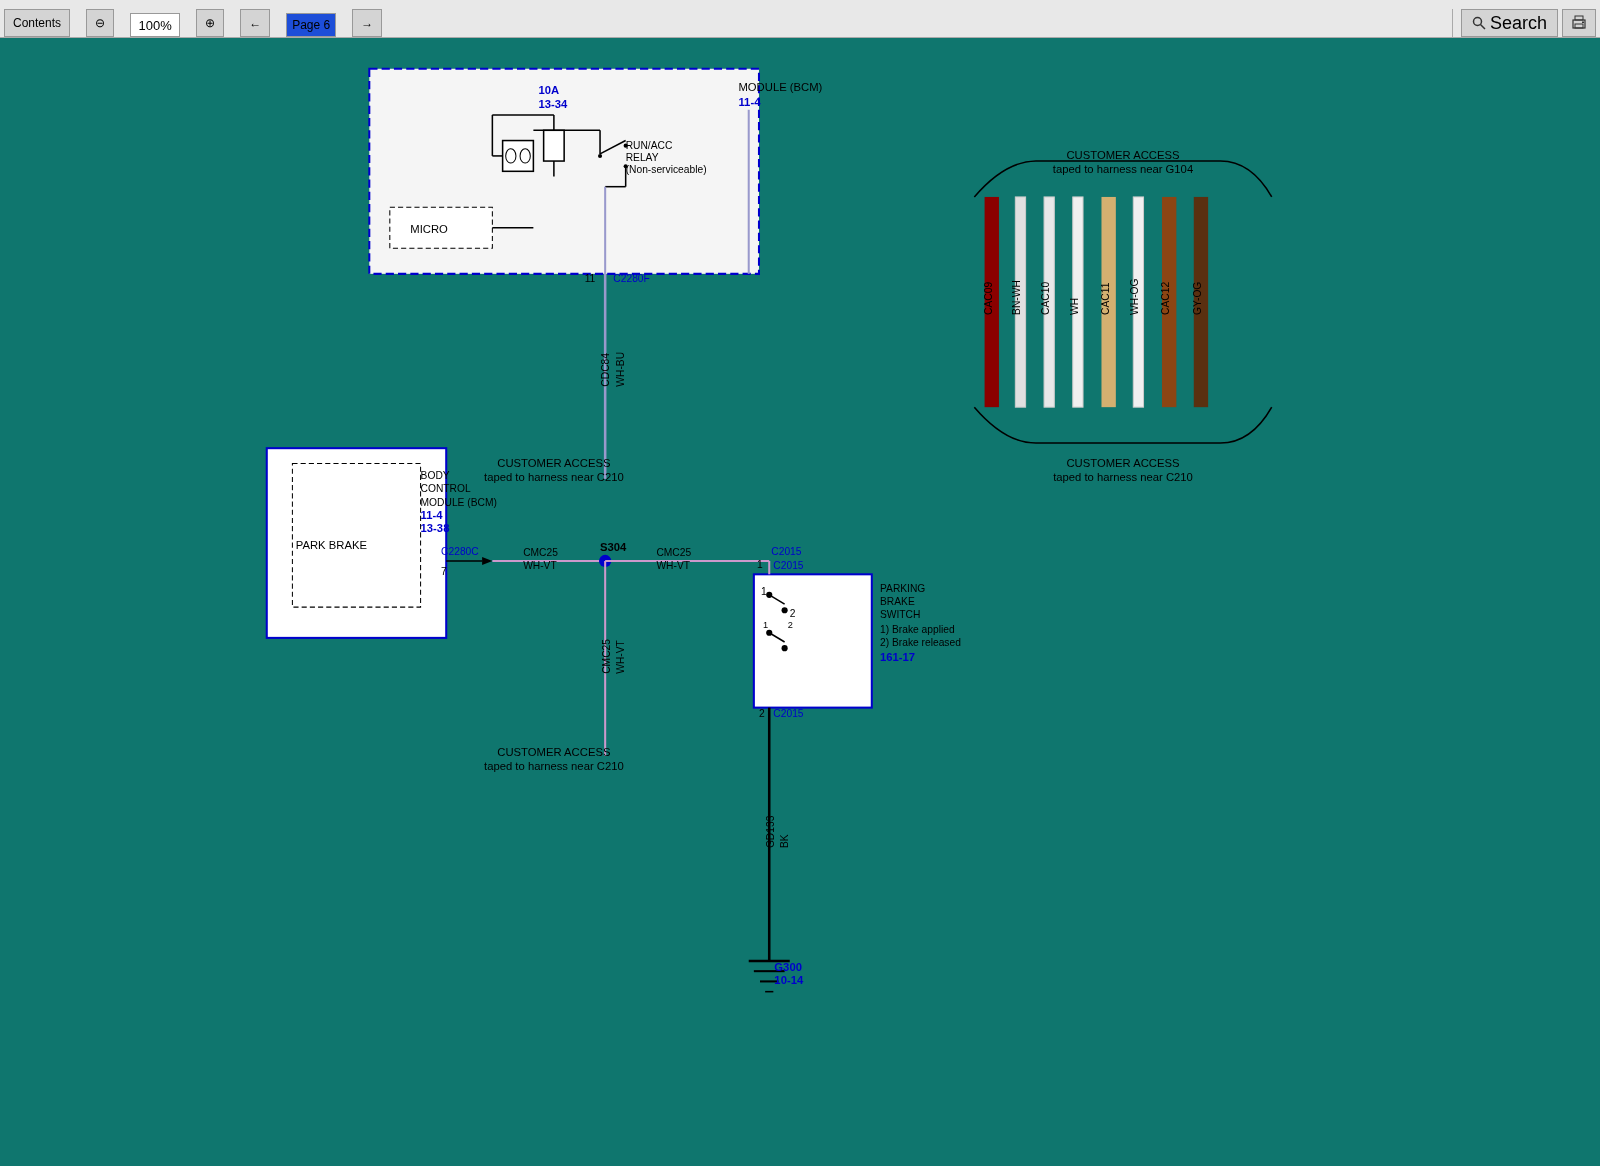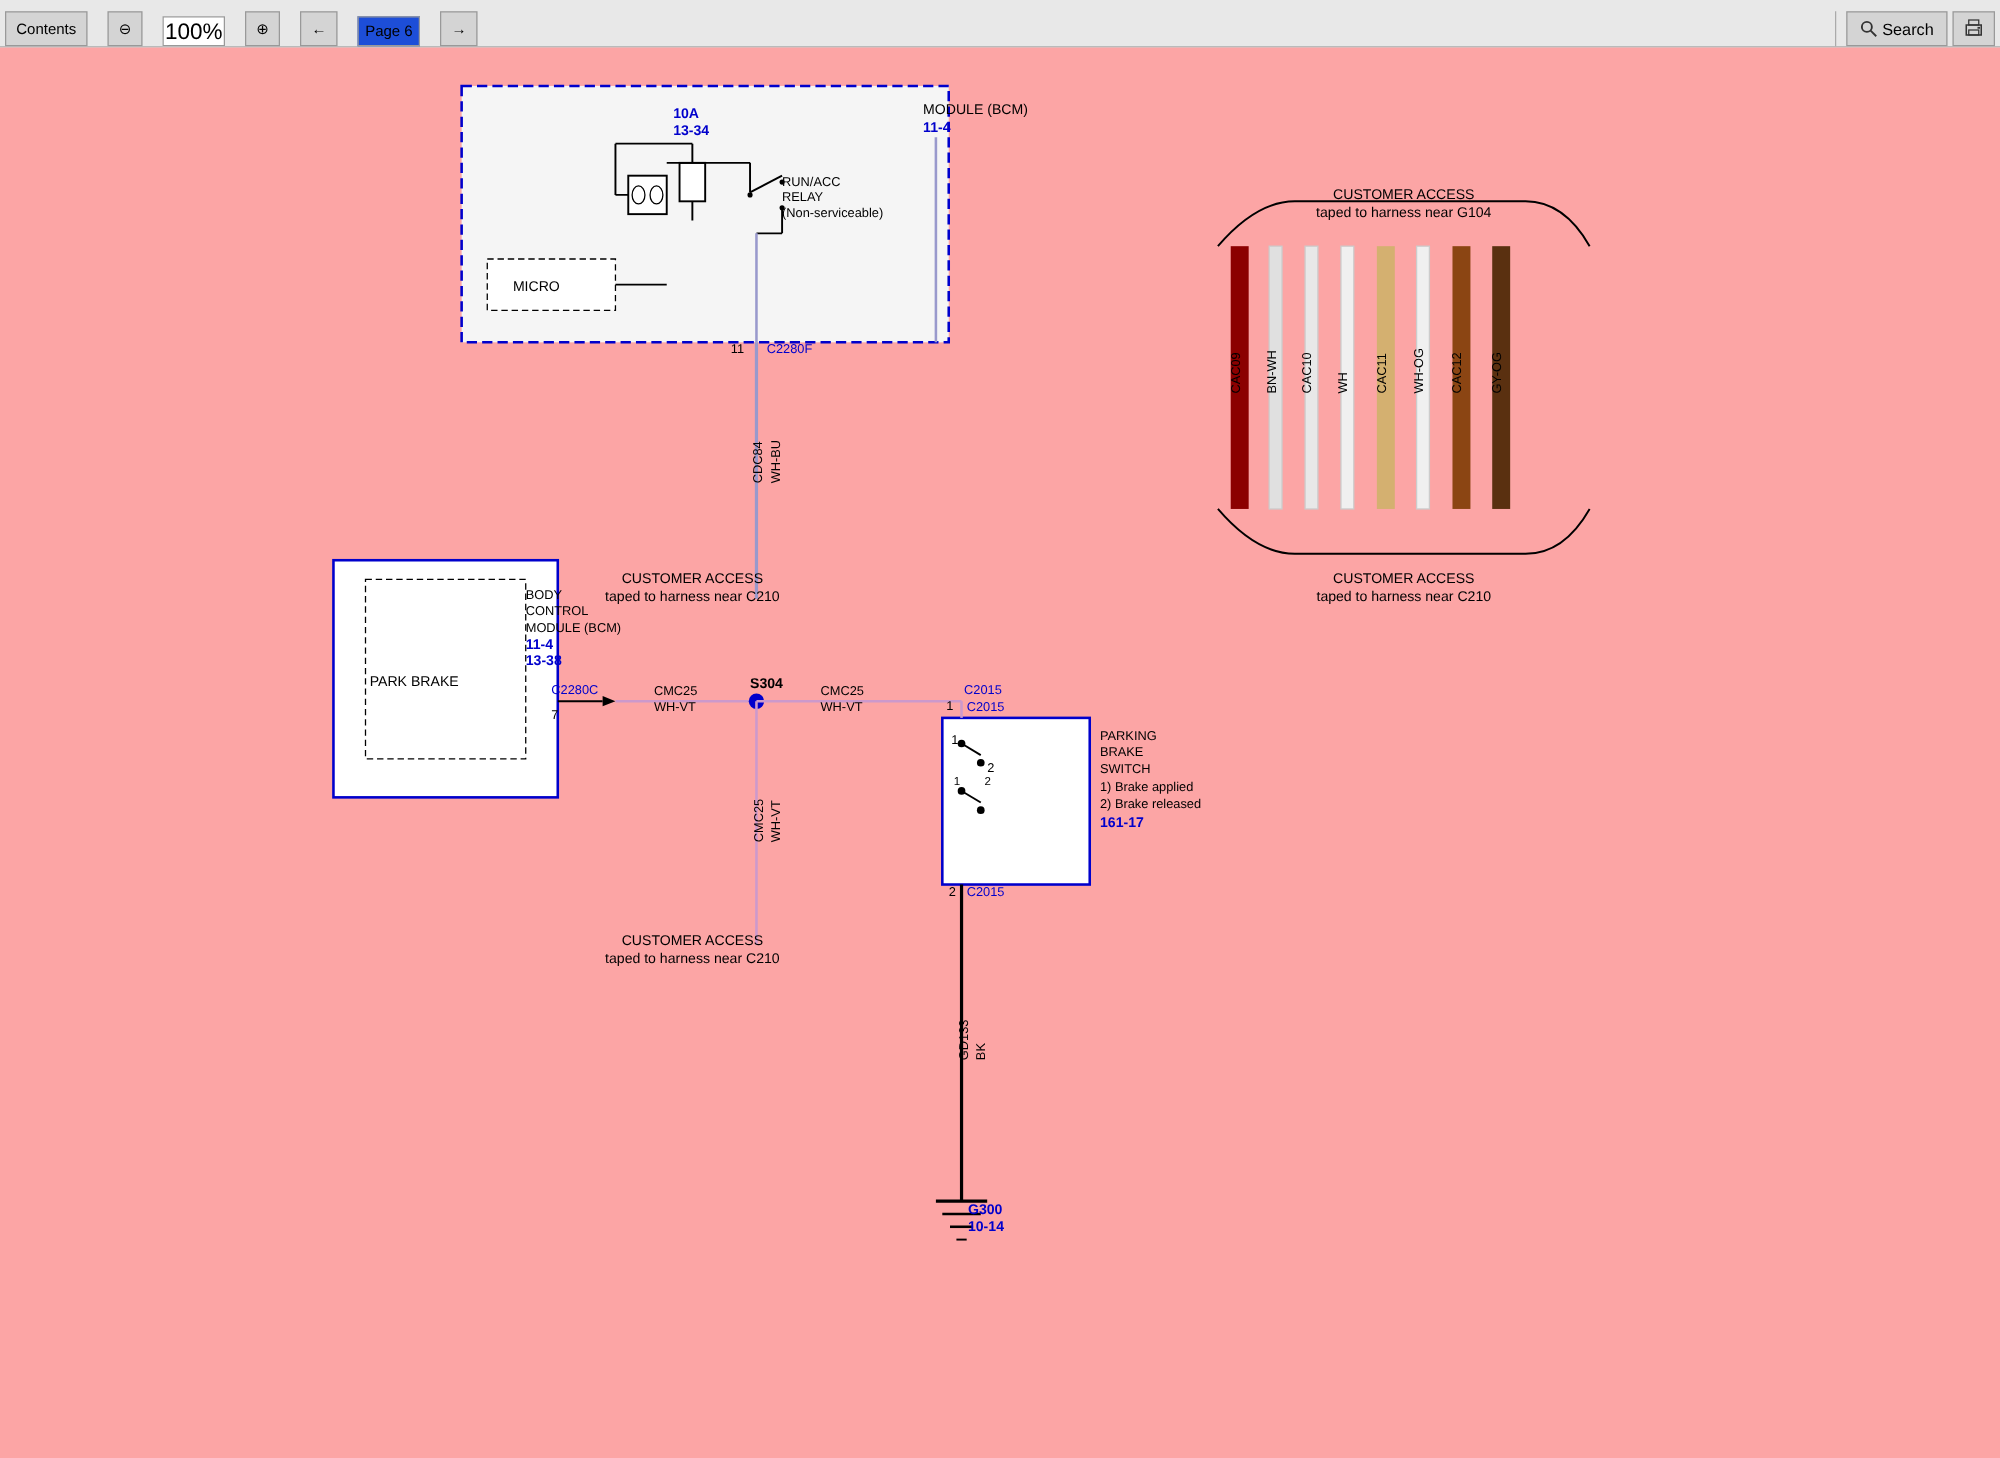--- a/index.html
+++ b/index.html
@@ -31,21 +31,21 @@
       height: 28px;
       display: flex;
       align-items: center;
     }
     .zoom-input {
       width: 50px;
       height: 24px;
       text-align: center;
       border: 1px solid #999;
       background: white;
-      font-size: 18px;
+      font-size: 13px;
     }
     .toolbar-sep {
       width: 1px;
       height: 28px;
       background: #aaa;
       margin: 0 4px;
     }
     .page-input {
       width: 50px;
       height: 24px;
@@ -62,40 +62,40 @@
       align-items: center;
       gap: 4px;
     }
     .search-btn {
       display: flex;
       align-items: center;
       gap: 4px;
       background: #d4d4d4;
       border: 1px solid #999;
       padding: 3px 10px;
-      font-size: 13px;
+      font-size: 18px;
       cursor: pointer;
       height: 28px;
     }
     .print-btn {
       background: #d4d4d4;
       border: 1px solid #999;
       padding: 3px 8px;
       font-size: 13px;
       cursor: pointer;
       height: 28px;
       display: flex;
       align-items: center;
     }
 
     
     #main {
       width: 1600px;
       height: 1128px;
-      background: #fca5a5;
+      background: #0f766e;
       position: relative;
       overflow: hidden;
     }
 
     
     #diagram-svg {
       position: absolute;
       top: 0;
       left: 0;
       width: 100%;

